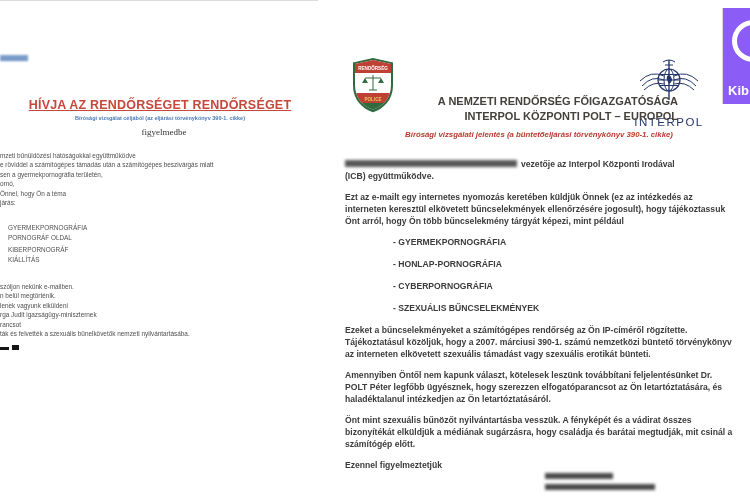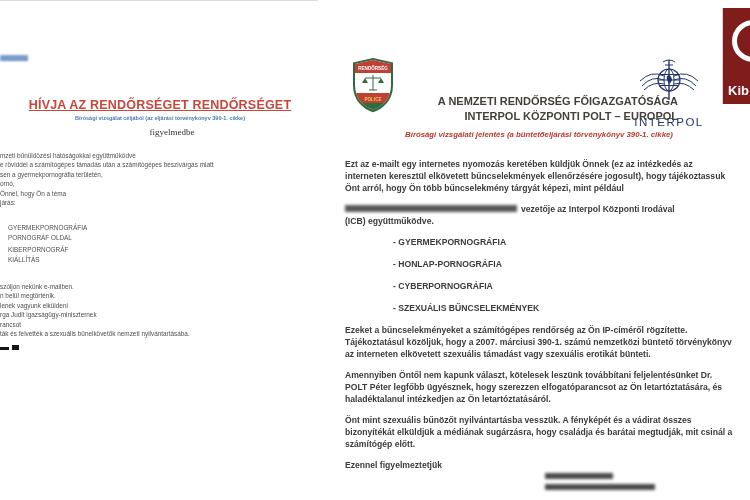--- a/index.html
+++ b/index.html
@@ -8,21 +8,21 @@
     font-family:"Liberation Sans",sans-serif;color:#3b3b3b;
   }
   .abs{position:absolute;}
 
   
   .topline{left:0;top:0;width:318px;height:1px;background:#dcdcdc;}
   .link-frag{left:0;top:55px;width:28px;height:5px;background:#7a9cc9;filter:blur(1px);border-bottom:1px solid #5d86bd;}
   .ld-title{left:0;top:98px;width:320px;text-align:center;font-size:12.5px;font-weight:bold;
             color:#c7473a;text-decoration:underline;letter-spacing:.2px;white-space:nowrap;}
   .ld-subtitle{left:0;top:115px;width:320px;text-align:center;font-size:5.5px;font-weight:bold;color:#4a7ab5;}
-  .ld-salutation{left:12px;top:127px;width:320px;text-align:center;font-family:"Liberation Serif",serif;
+  .ld-salutation{left:4px;top:127px;width:320px;text-align:center;font-family:"Liberation Serif",serif;
                  font-size:9px;color:#333;}
   .ld-body{left:0;top:151px;width:320px;font-size:6.4px;line-height:9.4px;color:#4f4f4f;white-space:nowrap;}
   .ld-group1{margin-bottom:16px;}
   .ld-list1{margin-bottom:3px;padding-left:8px;}
   .ld-list2{margin-bottom:18px;padding-left:8px;}
   .ld-redact-a{left:0;top:347px;width:9px;height:3px;background:#151515;}
   .ld-redact-b{left:12px;top:345px;width:7px;height:5px;background:#151515;}
 
   
   .police-logo{left:352px;top:57px;width:42px;height:57px;}
@@ -37,21 +37,21 @@
   .rd-list div{margin-bottom:10px;margin-left:44px;}
   .warn-red{color:#bb3a2e;}
   .redacted-inline{display:inline-block;width:172px;height:7px;background:#3a3a3a;
                    filter:blur(1.4px);opacity:.85;vertical-align:baseline;margin-right:4px;}
   .closing{margin-top:2px;}
   .signature{left:545px;top:473px;}
   .sig-bar1{width:68px;height:6px;background:#4a4a4a;filter:blur(1.5px);margin-bottom:5px;}
   .sig-bar2{width:110px;height:6px;background:#4a4a4a;filter:blur(1.5px);}
 
   
-  .corner-box{left:722px;top:8px;width:28px;height:96px;background:#7f1d1d;overflow:hidden;
+  .corner-box{left:722px;top:8px;width:28px;height:96px;background:#8b5cf6;overflow:hidden;
               border-left:1px solid #d6d6d6;}
   .corner-ring{position:absolute;left:9px;top:12px;width:32px;height:32px;border:5px solid #ffffff;border-radius:50%;}
   .corner-text{position:absolute;left:5px;bottom:6px;color:#ffffff;font-weight:bold;font-size:13px;}
 </style>
 </head>
 <body>
 
 <div class="abs topline"></div>
 <div class="abs link-frag"></div>
 
@@ -139,24 +139,24 @@
 </div>
 
 <div class="abs rd-title">
   <div>A NEMZETI RENDŐRSÉG FŐIGAZGATÓSÁGA</div>
   <div>INTERPOL KÖZPONTI POLT – EUROPOL</div>
 </div>
 
 <div class="abs rd-subtitle">Bírósági vizsgálati jelentés (a büntetőeljárási törvénykönyv 390-1. cikke)</div>
 
 <div class="abs rd-body">
-  <p>Ezt az e-mailt egy internetes nyomozás keretében küldjük Önnek (ez az intézkedés az interneten keresztül elkövetett bűncselekmények ellenőrzésére jogosult), hogy tájékoztassuk Önt arról, hogy Ön több bűncselekmény tárgyát képezi, mint például</p>
-
   <p><span class="redacted-inline"></span><span>vezetője az Interpol Központi Irodával</span><br>
      <span>(ICB) együttműködve.</span></p>
+
+  <p>Ezt az e-mailt egy internetes nyomozás keretében küldjük Önnek (ez az intézkedés az interneten keresztül elkövetett bűncselekmények ellenőrzésére jogosult), hogy tájékoztassuk Önt arról, hogy Ön több bűncselekmény tárgyát képezi, mint például</p>
 
   <div class="rd-list">
     <div>- GYERMEKPORNOGRÁFIA</div>
     <div>- HONLAP-PORNOGRÁFIA</div>
     <div>- CYBERPORNOGRÁFIA</div>
     <div>- SZEXUÁLIS BŰNCSELEKMÉNYEK</div>
   </div>
 
   <p>Ezeket a bűncselekményeket a számítógépes rendőrség az Ön IP-címéről rögzítette. Tájékoztatásul közöljük, hogy a 2007. márciusi 390-1. számú nemzetközi büntető törvénykönyv az interneten elkövetett szexuális támadást vagy szexuális erotikát bünteti.</p>
 

